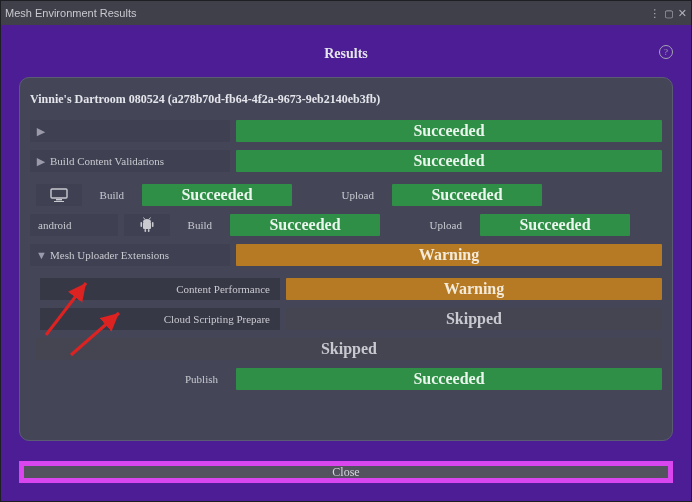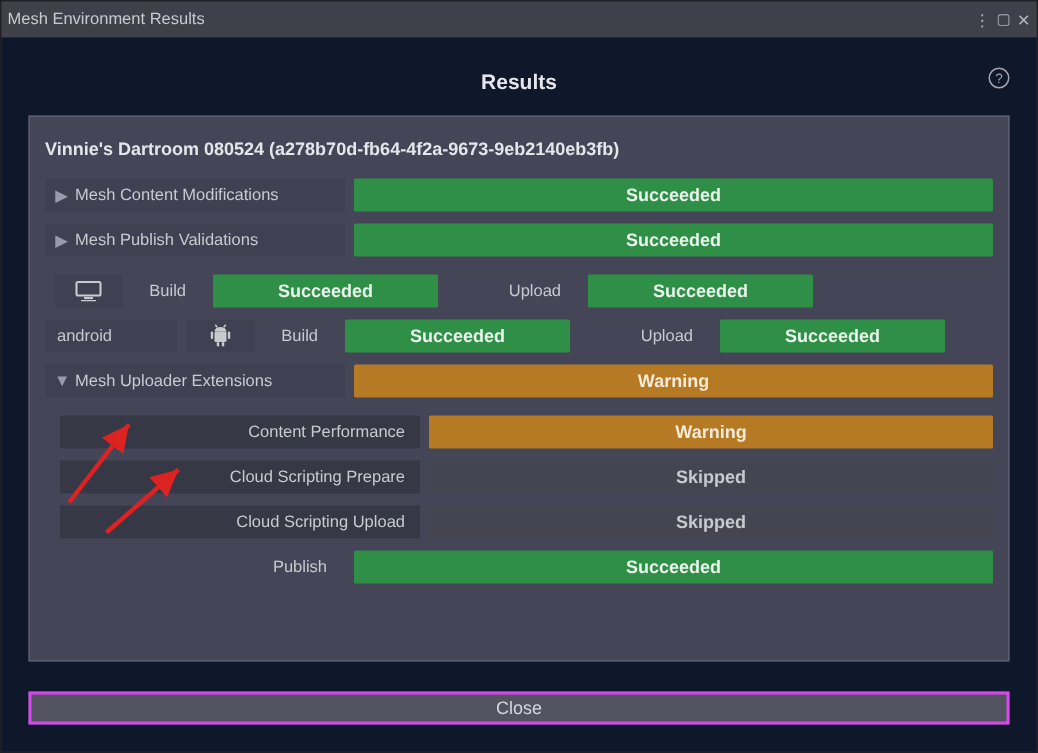--- a/index.html
+++ b/index.html
@@ -23,23 +23,23 @@
     padding: 12px 4px;
     font-size: 11px;
     color: #c9c9d0;
   }
   .titlebar-spacer { flex: 1; }
   .titlebar-controls { display: flex; gap: 4px; align-items: center; }
   .titlebar-controls span { font-size: 11px; color: #b0b0bb; }
 
   .body {
     flex: 1;
-    background: #0f172a;
+    background: #4c1d95;
     padding: 18px;
-    display: flex; flex-direction: column;
+    display: flex; flex-direction: column; font-family: Liberation Serif, serif;
   }
 
   .title-row {
     display: flex; align-items: center; justify-content: center;
     position: relative;
     height: 22px;
     margin-bottom: 12px;
   }
   .title-row h1 {
     font-size: 14px; font-weight: bold; color: #e5e5ec;
@@ -49,42 +49,42 @@
     width: 14px; height: 14px;
     border: 1px solid #a5a5b0;
     border-radius: 50%;
     display: inline-flex; align-items: center; justify-content: center;
     font-size: 9px; color: #a5a5b0;
   }
 
   .panel {
     background: #444658;
     border: 1px solid #5a5c74;
-    border-radius: 0;
+    border-radius: 10px;
     padding: 8px 10px 14px 10px;
     flex: 1;
     display: flex; flex-direction: column;
   }
 
   .panel-title {
     font-size: 12px; font-weight: bold; color: #e5e5ec;
     padding: 6px 0 12px 0;
   }
 
   .row {
     display: flex; align-items: center;
     height: 24px;
     margin-bottom: 6px;
   }
   .row-gap { margin-bottom: 10px; }
 
   .pill {
     height: 22px;
     display: inline-flex; align-items: center; justify-content: center;
-    font-size: 12px; font-weight: bold;
+    font-size: 16px; font-weight: bold;
     border-radius: 1px;
   }
   .succ { background: #2f8f46; color: #eaf6ed; }
   .warn { background: #b57a23; color: #f4ead9; }
   .skip { background: #454552; color: #c9c9d0; }
 
   
   .foldout {
     width: 200px;
     background: #3f4152;
@@ -144,21 +144,21 @@
   
   .publish-label {
     width: 200px; text-align: right; padding-right: 12px;
     font-size: 11px;
   }
 
   .close-btn {
     margin-top: 20px;
     height: 22px;
     background: #52535e;
-    border: 2px solid #d946ef;
+    border: 5px solid #d946ef;
     display: flex; align-items: center; justify-content: center;
     font-size: 12px; color: #d6d6de;
   }
 
   
   .arrows {
     position: absolute; pointer-events: none;
   }
 
   .svg-icon { fill: #c9c9d0; }
@@ -187,31 +187,30 @@
     <div class="panel">
 
       <div class="panel-title">
         <span>Vinnie's Dartroom 080524</span>
         <span>(a278b70d-fb64-4f2a-9673-9eb2140eb3fb)</span>
       </div>
 
       <div class="row">
         <div class="foldout">
           <span class="tri-right">▶</span>
-          <span>Mesh Content Modifications</span>
         </div>
         <div class="pill succ" style="flex:1; margin-left:6px;">
           <span>Succeeded</span>
         </div>
       </div>
 
       <div class="row row-gap">
         <div class="foldout">
           <span class="tri-right">▶</span>
-          <span>Mesh Publish Validations</span>
+          <span>Build Content Validations</span>
         </div>
         <div class="pill succ" style="flex:1; margin-left:6px;">
           <span>Succeeded</span>
         </div>
       </div>
 
       <div class="platform-row">
         <div class="pcol-icon">
           <svg width="18" height="14" viewBox="0 0 18 14" class="svg-icon">
               <rect x="1" y="1" width="16" height="9" rx="1" fill="none" stroke="#c9c9d0" stroke-width="1.4"></rect>
@@ -279,23 +278,20 @@
       <div class="ext-sub-row">
         <div class="ext-label">
             <span>Cloud Scripting Prepare</span>
           </div>
         <div class="pill skip" style="flex:1; margin-left:6px;">
           <span>Skipped</span>
         </div>
       </div>
 
       <div class="ext-sub-row row-gap">
-        <div class="ext-label">
-            <span>Cloud Scripting Upload</span>
-          </div>
         <div class="pill skip" style="flex:1; margin-left:6px;">
           <span>Skipped</span>
         </div>
       </div>
 
       <div class="row">
         <div class="publish-label">Publish</div>
         <div class="pill succ" style="flex:1; margin-left:6px;">
           <span>Succeeded</span>
         </div>

